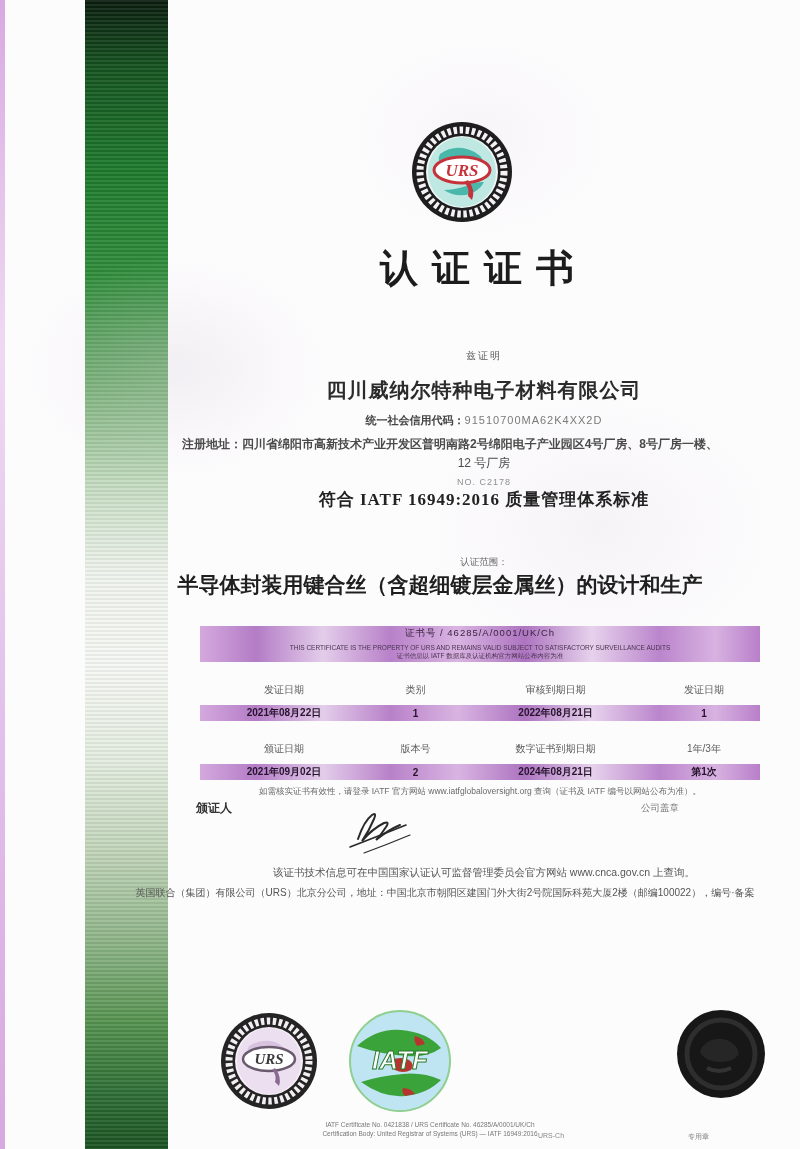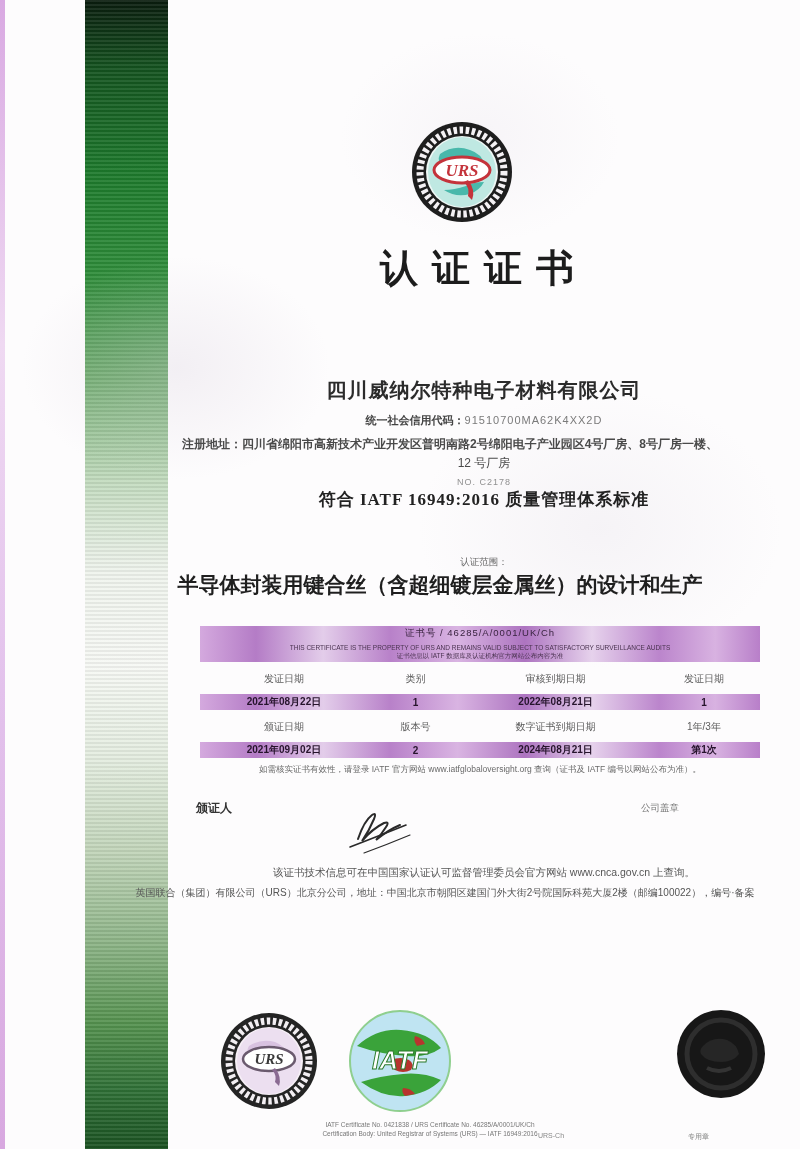--- a/index.html
+++ b/index.html
@@ -46,21 +46,21 @@
   .cert-table{position:absolute;left:200px;top:626px;width:560px;}
   .band{background:linear-gradient(90deg,#d4a9de 0%,#b47cc6 10%,#e3cdea 22%,#b881c9 34%,
       #d9b4e2 46%,#ad74c0 58%,#e6d2ec 70%,#bb85cc 82%,#d8b2e1 92%,#b87fc9 100%);}
   .band-title{height:15px;font-size:9.5px;font-weight:normal;color:#3a2440;
     display:flex;align-items:center;justify-content:center;letter-spacing:1px;}
   .band-sub{height:21px;display:flex;flex-direction:column;align-items:center;justify-content:center;}
   .band-sub div{font-size:6.5px;color:#4a3350;line-height:8px;white-space:nowrap;overflow:hidden;max-width:556px;}
   .trow{display:flex;align-items:center;}
   .trow span{display:block;text-align:center;}
   .c0{width:30%;} .c1{width:17%;} .c2{width:33%;} .c3{width:20%;}
-  .headers{height:27px;font-size:10px;color:#5c5c5c;margin-top:3px;}
+  .headers{height:27px;font-size:10px;color:#5c5c5c;margin-top:14px;}
   .vals{height:16px;font-size:10px;font-weight:bold;color:#26142c;margin-top:2px;}
   .tfoot{margin-top:6px;font-size:8.5px;color:#6a6a6a;text-align:center;}
   .issuer{position:absolute;left:196px;top:800px;font-size:12px;font-weight:bold;color:#333;}
   .sealnote{position:absolute;left:600px;top:802px;width:120px;text-align:center;font-size:9.5px;color:#777;}
   .signature{position:absolute;left:320px;top:795px;}
   .f1{top:866px;font-size:10.5px;color:#555;}
   .f2{top:886px;font-size:10px;color:#555;left:90px;width:710px;white-space:nowrap;overflow:hidden;}
   .logo-top{position:absolute;left:410px;top:116px;}
   .logo-urs-b{position:absolute;left:219px;top:1008px;}
   .logo-iatf{position:absolute;left:345px;top:1006px;}
@@ -84,20 +84,21 @@
     <circle cx="52" cy="56" r="36" fill="#eef7f5"></circle>
     <ellipse cx="52" cy="56" rx="34" ry="35" fill="#bfe8e2"></ellipse>
     <path d="M30 38 q14 -10 30 -4 q12 4 14 14 q-8 -2 -16 2 q-12 6 -24 0 q-8 -4 -4 -12z" fill="#49b8ab"></path>
     <path d="M34 74 q12 8 26 4 q10 -4 14 -12 q-10 0 -18 4 q-12 4 -22 4z" fill="#49b8ab"></path>
     <ellipse cx="52" cy="54" rx="28" ry="13" fill="#ffffff" stroke="#c4333b" stroke-width="3"></ellipse>
     <text x="52" y="60" text-anchor="middle" font-family="Liberation Serif, DejaVu Serif, serif" font-size="17" font-weight="bold" font-style="italic" fill="#c4333b">URS</text>
     <path d="M58 64 q8 10 4 20 l-4 -4 q2 -8 -4 -14z" fill="#c4333b"></path>
   </svg>
 
   <div class="ctr title">认证证书</div>
+  <div class="ctr certify">兹证明</div>
   <div class="ctr company">四川威纳尔特种电子材料有限公司</div>
   <div class="ctr credit">
     <span class="lab">统一社会信用代码：</span><span class="val">91510700MA62K4XX2D</span>
   </div>
   <div class="ctr addr1">注册地址：四川省绵阳市高新技术产业开发区普明南路2号绵阳电子产业园区4号厂房、8号厂房一楼、</div>
   <div class="ctr addr2">12 号厂房</div>
   <div class="ctr certno">NO. C2178</div>
   <div class="ctr standard">符合 IATF 16949:2016 质量管理体系标准</div>
   <div class="ctr scopelabel">认证范围：</div>
   <div class="ctr scope">半导体封装用键合丝（含超细镀层金属丝）的设计和生产</div>

